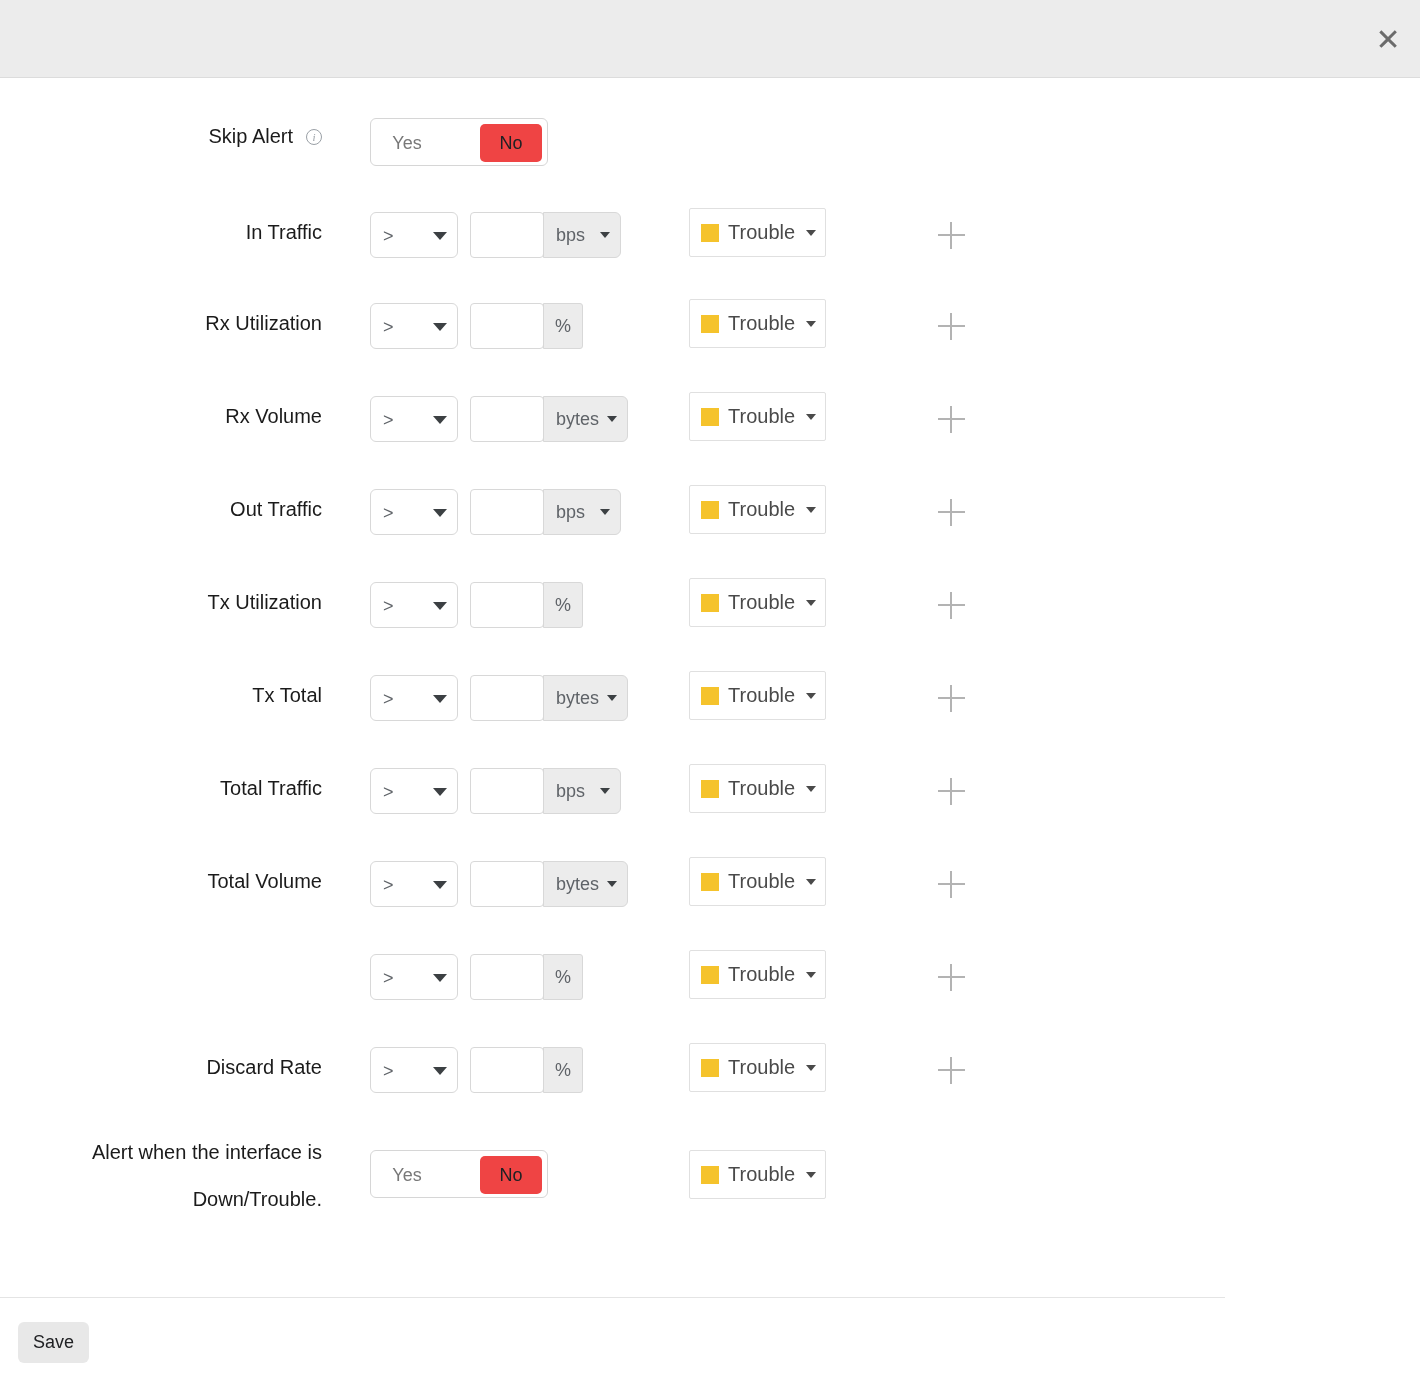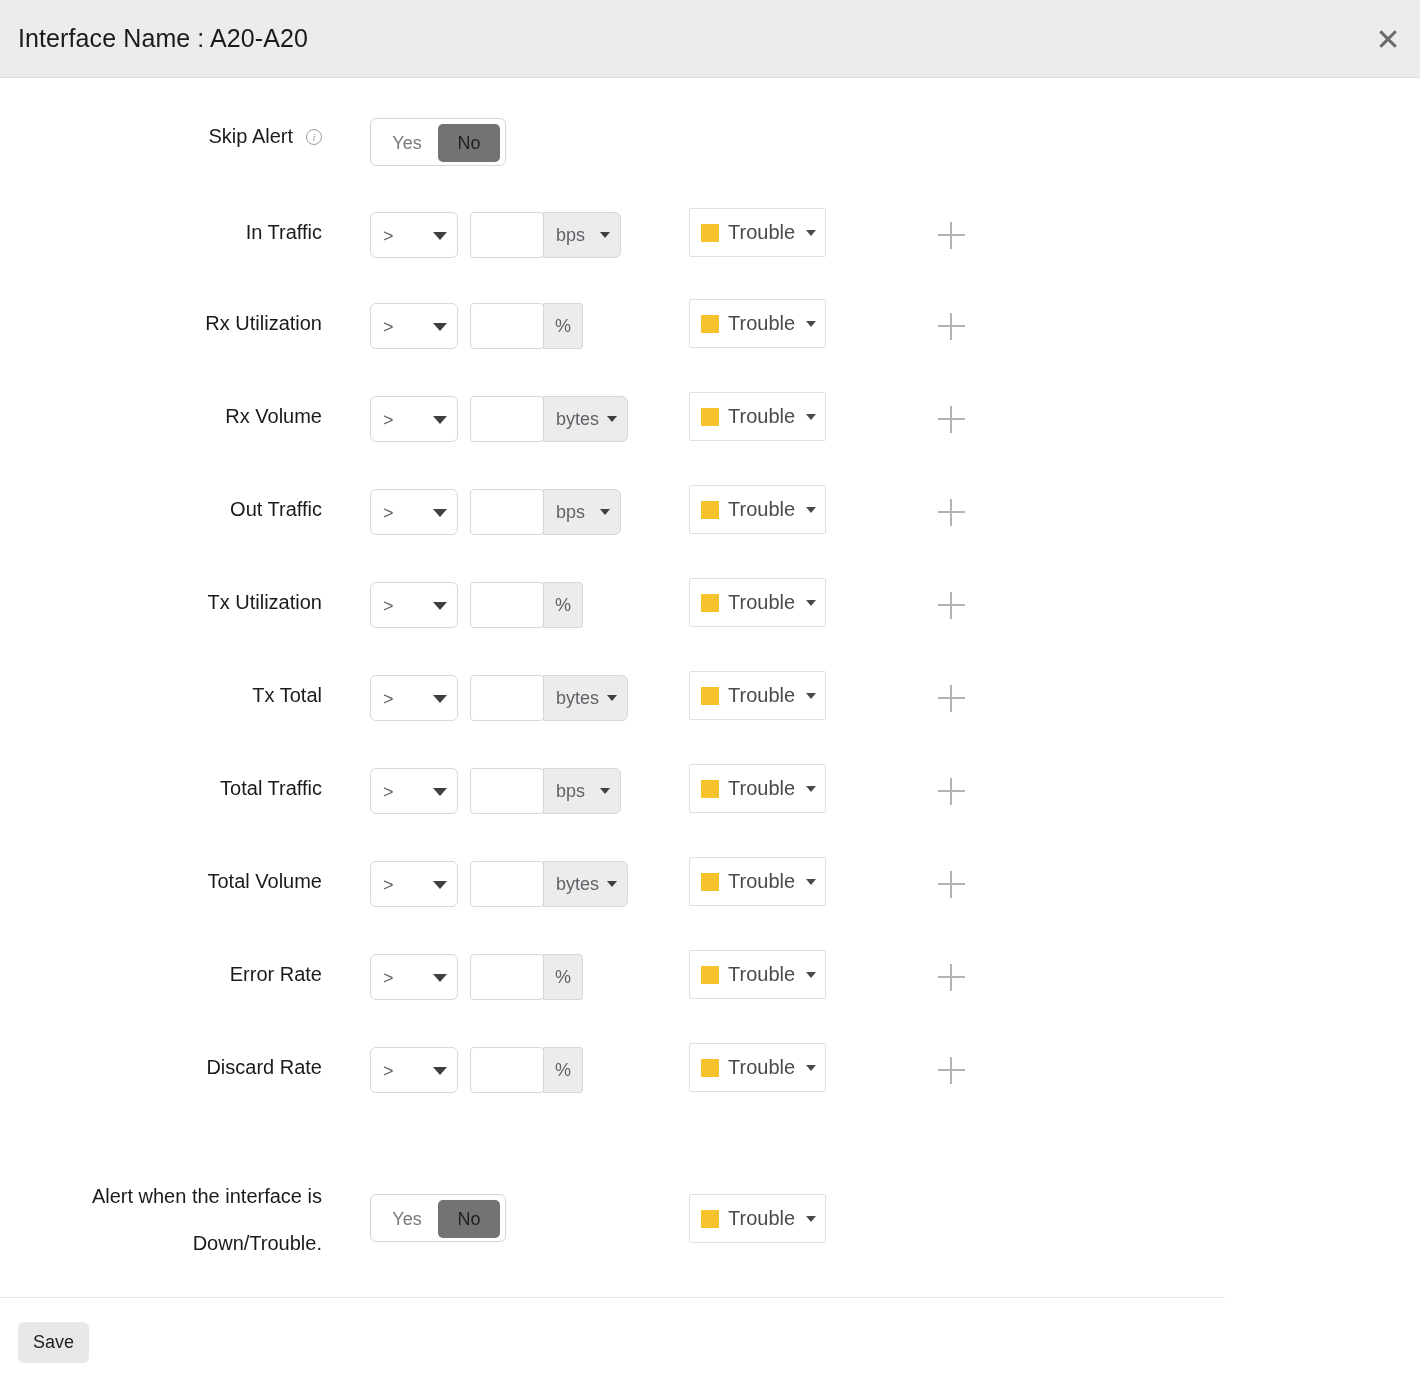--- a/index.html
+++ b/index.html
@@ -114,22 +114,23 @@
     display: flex;
     align-items: center;
     justify-content: center;
     font-size: 18px;
     color: #787878;
     border-radius: 5px;
     cursor: pointer;
     padding: 0 12px;
   }
   .toggle-opt.selected {
-    background: #737373;
+    background: #ef4444;
     color: #202124;
+    margin-left: 42px;
   }
 
   
   .op-select {
     position: absolute;
     left: 370px;
     top: 10px;
     width: 88px;
     height: 46px;
     border: 1px solid #d8d8d8;
@@ -292,21 +293,20 @@
     font-family: "Liberation Sans", sans-serif;
     color: #202124;
     cursor: pointer;
     padding: 0 15px;
   }
 </style>
 </head>
 <body>
 
 <div class="dialog-header">
-  <div class="dialog-title">Interface Name : A20-A20</div>
   <div class="close-btn">✕</div>
 </div>
 
 <div class="form-area">
 
   <div class="row" id="skip-alert-row" style="top: 28px;">
     <div class="row-label">
       <span>Skip Alert</span>
       <span class="info-icon">i</span>
     </div>
@@ -469,21 +469,20 @@
           </div>
         </div>
         <div class="severity">
           <span class="sev-swatch" style="background: rgb(245, 195, 44);"></span>
           <span class="sev-label">Trouble</span>
           <span class="sev-caret"></span>
         </div>
         <div class="add-btn"></div>
       </div>
       <div class="row" style="top: 866px;">
-        <div class="row-label">Error Rate</div>
         <div class="op-select">
           <span class="op-value">&gt;</span>
           <span class="caret"></span>
         </div>
         <div class="value-group">
           <input class="value-input" type="text" value="" style="">
           <div class="unit-box static">
             <span>%</span>
           </div>
         </div>
@@ -508,21 +507,21 @@
         </div>
         <div class="severity">
           <span class="sev-swatch" style="background: rgb(245, 195, 44);"></span>
           <span class="sev-label">Trouble</span>
           <span class="sev-caret"></span>
         </div>
         <div class="add-btn"></div>
       </div>
     </div>
 
-  <div class="row" style="top: 1102px; height: 76px;">
+  <div class="row" style="top: 1058px; height: 76px;">
     <div class="row-label multiline" style="height:76px; display:flex; flex-direction:column; justify-content:center; align-items:flex-end;">
       <span>Alert when the interface is</span>
       <span>Down/Trouble.</span>
     </div>
     <div class="toggle" style="top: 14px;">
       <div class="toggle-opt">Yes</div>
       <div class="toggle-opt selected">No</div>
     </div>
     <div class="severity" style="top: 14px;">
       <span class="sev-swatch"></span>

